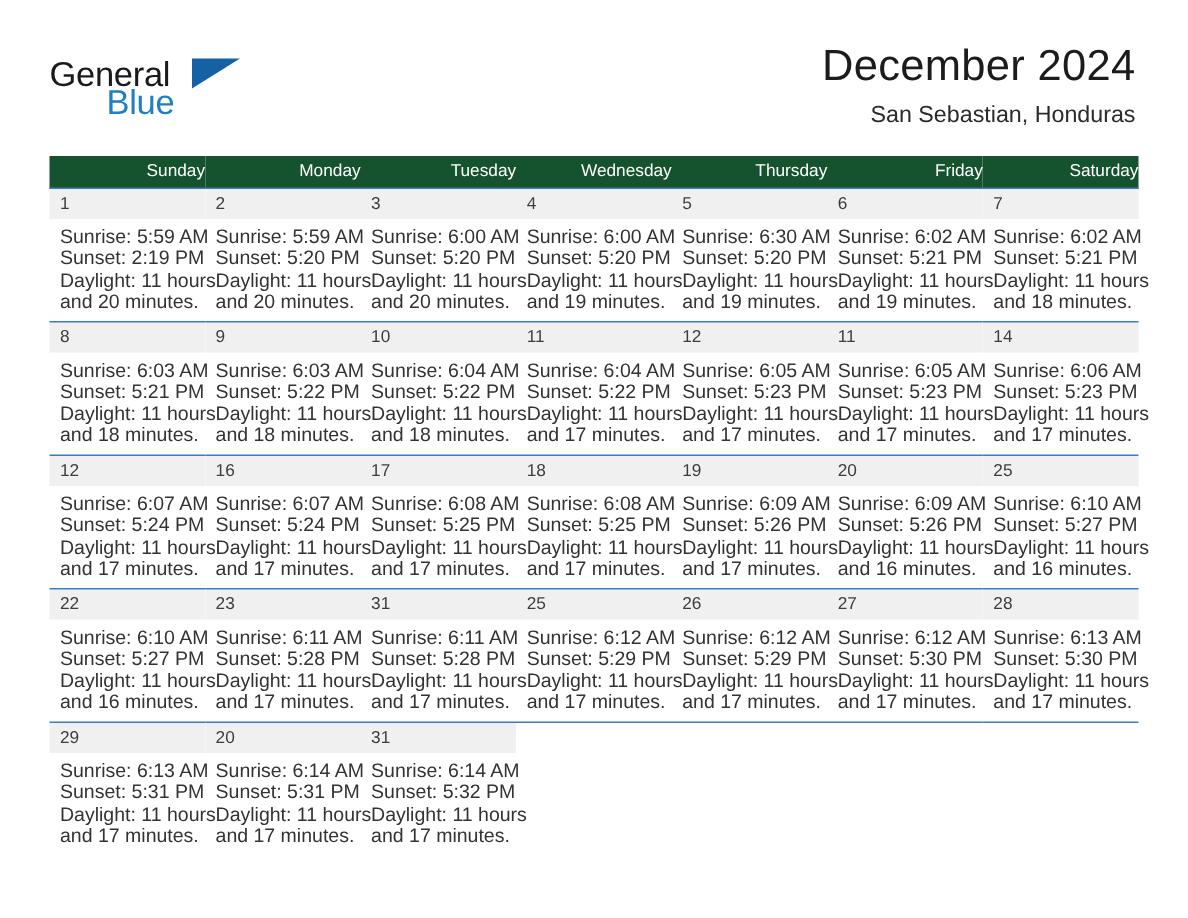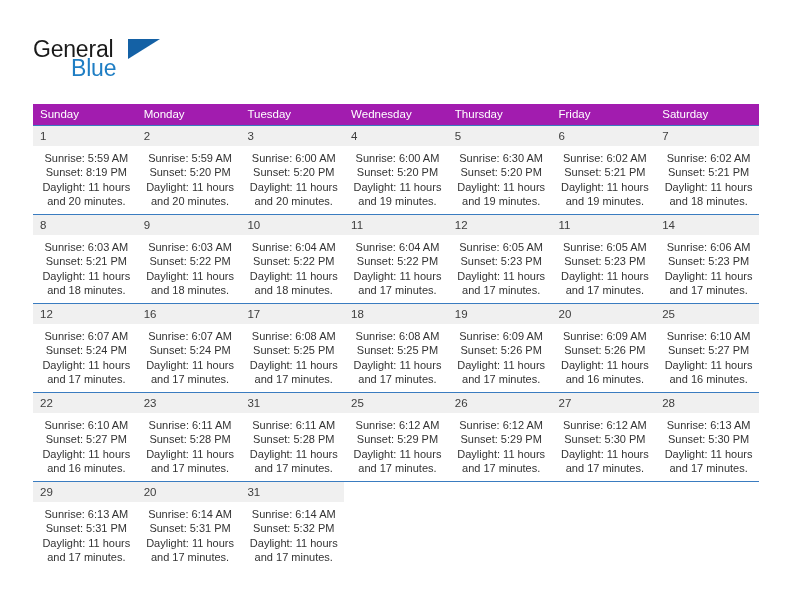--- a/index.html
+++ b/index.html
@@ -93,25 +93,25 @@
     left: 33px;
     top: 104px;
     width: 726px;
   }
   table.cal {
     border-collapse: collapse;
     table-layout: fixed;
     width: 726px;
   }
   table.cal th {
-    background: #a21caf;
+    background: #14532d;
     color: #ffffff;
     font-size: 11.5px;
     font-weight: normal;
-    text-align: left;
+    text-align: right;
     padding: 4px 0 5px 7px;
     height: 12px;
     vertical-align: middle;
     border: none;
   }
   table.cal td {
     width: 103.71px;
     vertical-align: top;
     padding: 0;
     border: none;
@@ -129,42 +129,45 @@
     color: #3d3d3d;
     padding: 4px 0 4px 7px;
     line-height: 1.05;
     height: 12px;
   }
   td.empty .daynum {
     background: #ffffff;
   }
   .details {
     padding: 5px 4px 0 7px;
-    font-size: 11px;
+    font-size: 13px;
     line-height: 14.4px;
     color: #333333;
-    text-align: center;
   }
   .details div {
     white-space: nowrap;
   }
 </style>
 </head>
 <body>
 
 <div class="page">
 
   <div class="header">
 
     <div class="brand">
       <span class="brand-general">General</span>
       <span class="brand-triangle"></span>
       <span class="brand-blue">Blue</span>
     </div>
 
+    <div class="title-block">
+      <div class="cal-title">December 2024</div>
+      <div class="cal-subtitle">San Sebastian, Honduras</div>
+    </div>
 
   </div>
 
   <div class="cal-wrap">
     <table class="cal">
       <thead>
         <tr>
           <th>Sunday</th>
           <th>Monday</th>
           <th>Tuesday</th>
@@ -174,21 +177,21 @@
           <th>Saturday</th>
         </tr>
       </thead>
       <tbody>
 
         <tr class="week-row">
           <td>
             <span class="daynum">1</span>
             <div class="details">
               <div>Sunrise: 5:59 AM</div>
-              <div>Sunset: 8:19 PM</div>
+              <div>Sunset: 2:19 PM</div>
               <div>Daylight: 11 hours</div>
               <div>and 20 minutes.</div>
             </div>
           </td>
           <td>
             <span class="daynum">2</span>
             <div class="details">
               <div>Sunrise: 5:59 AM</div>
               <div>Sunset: 5:20 PM</div>
               <div>Daylight: 11 hours</div>

